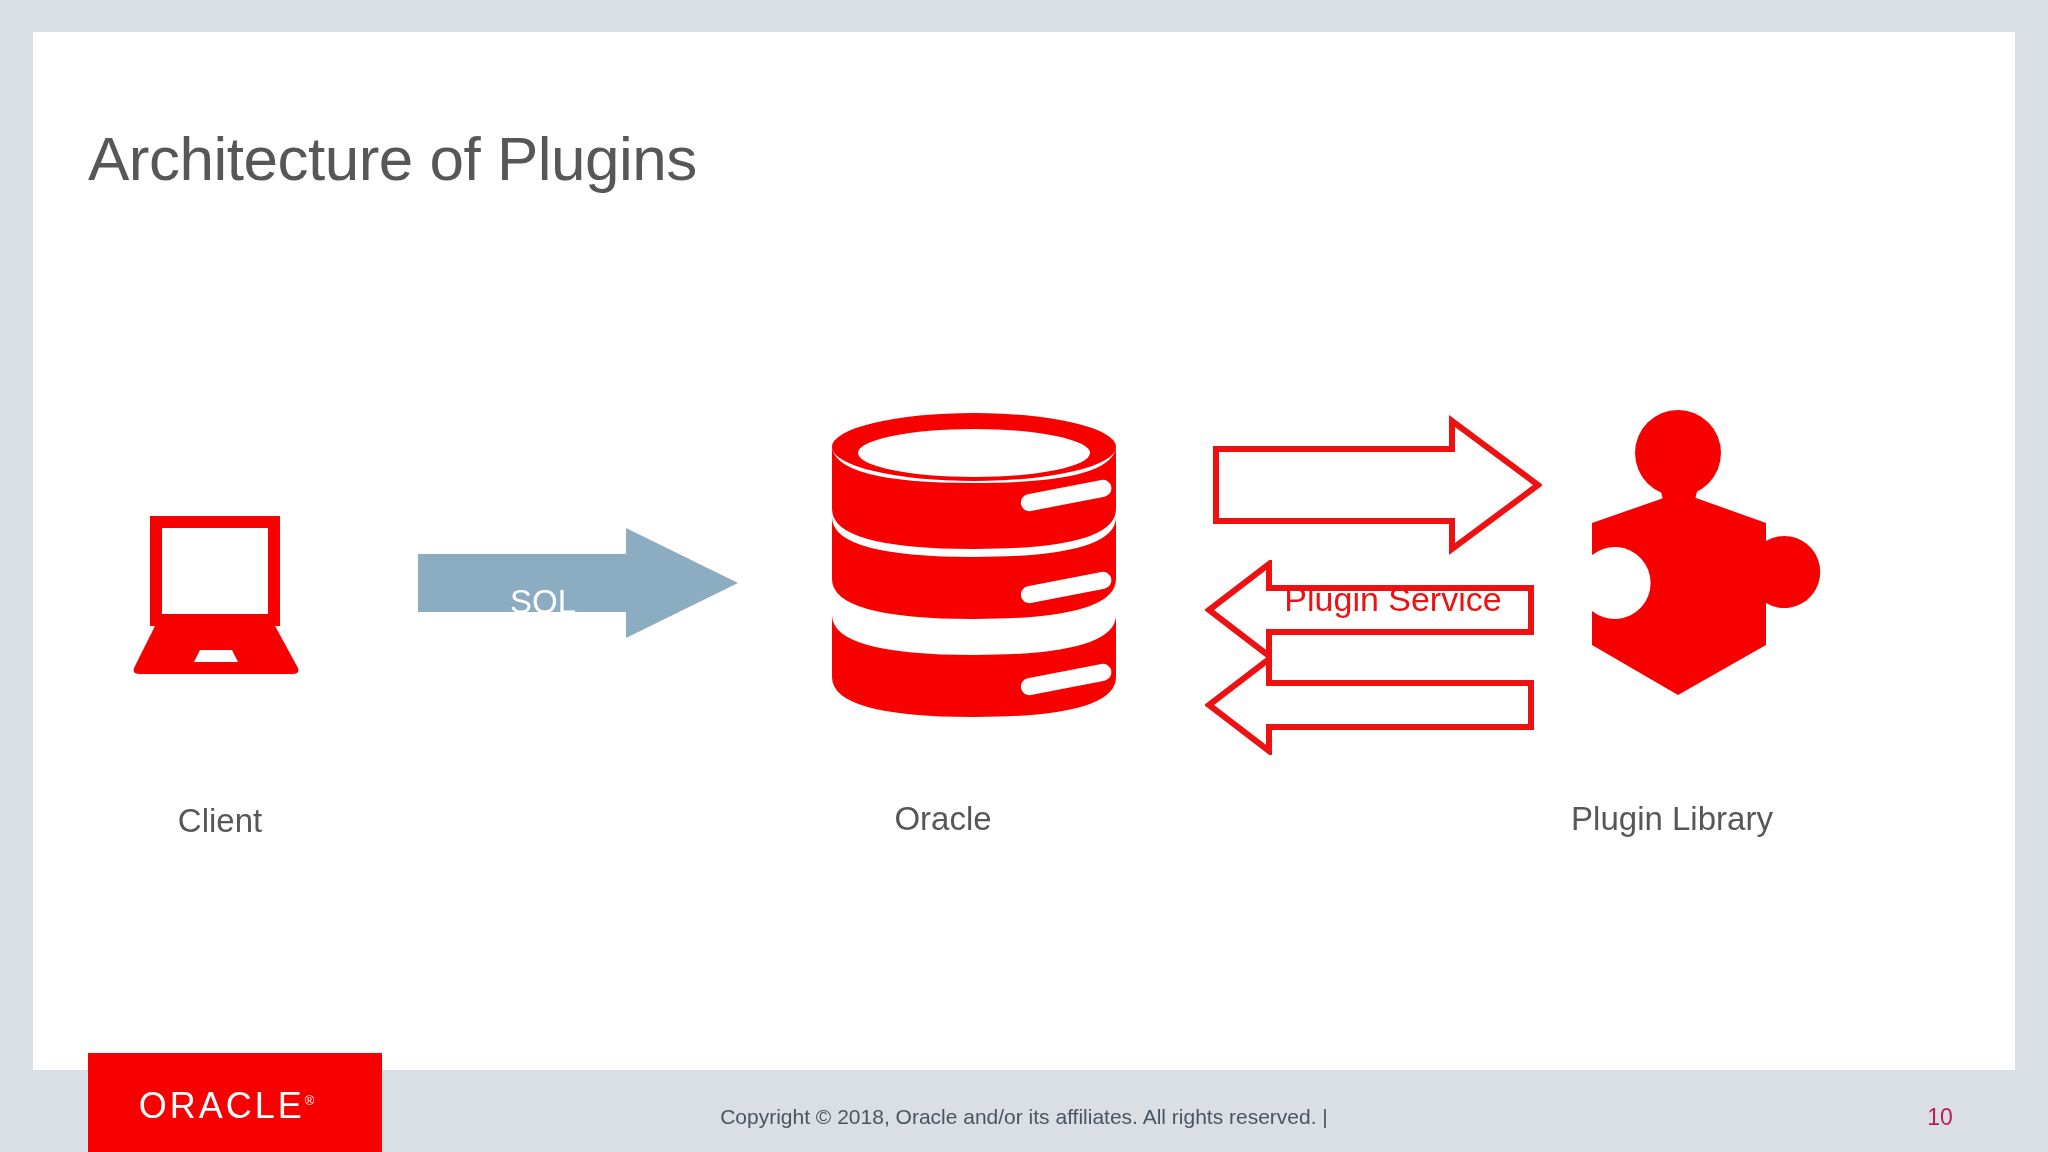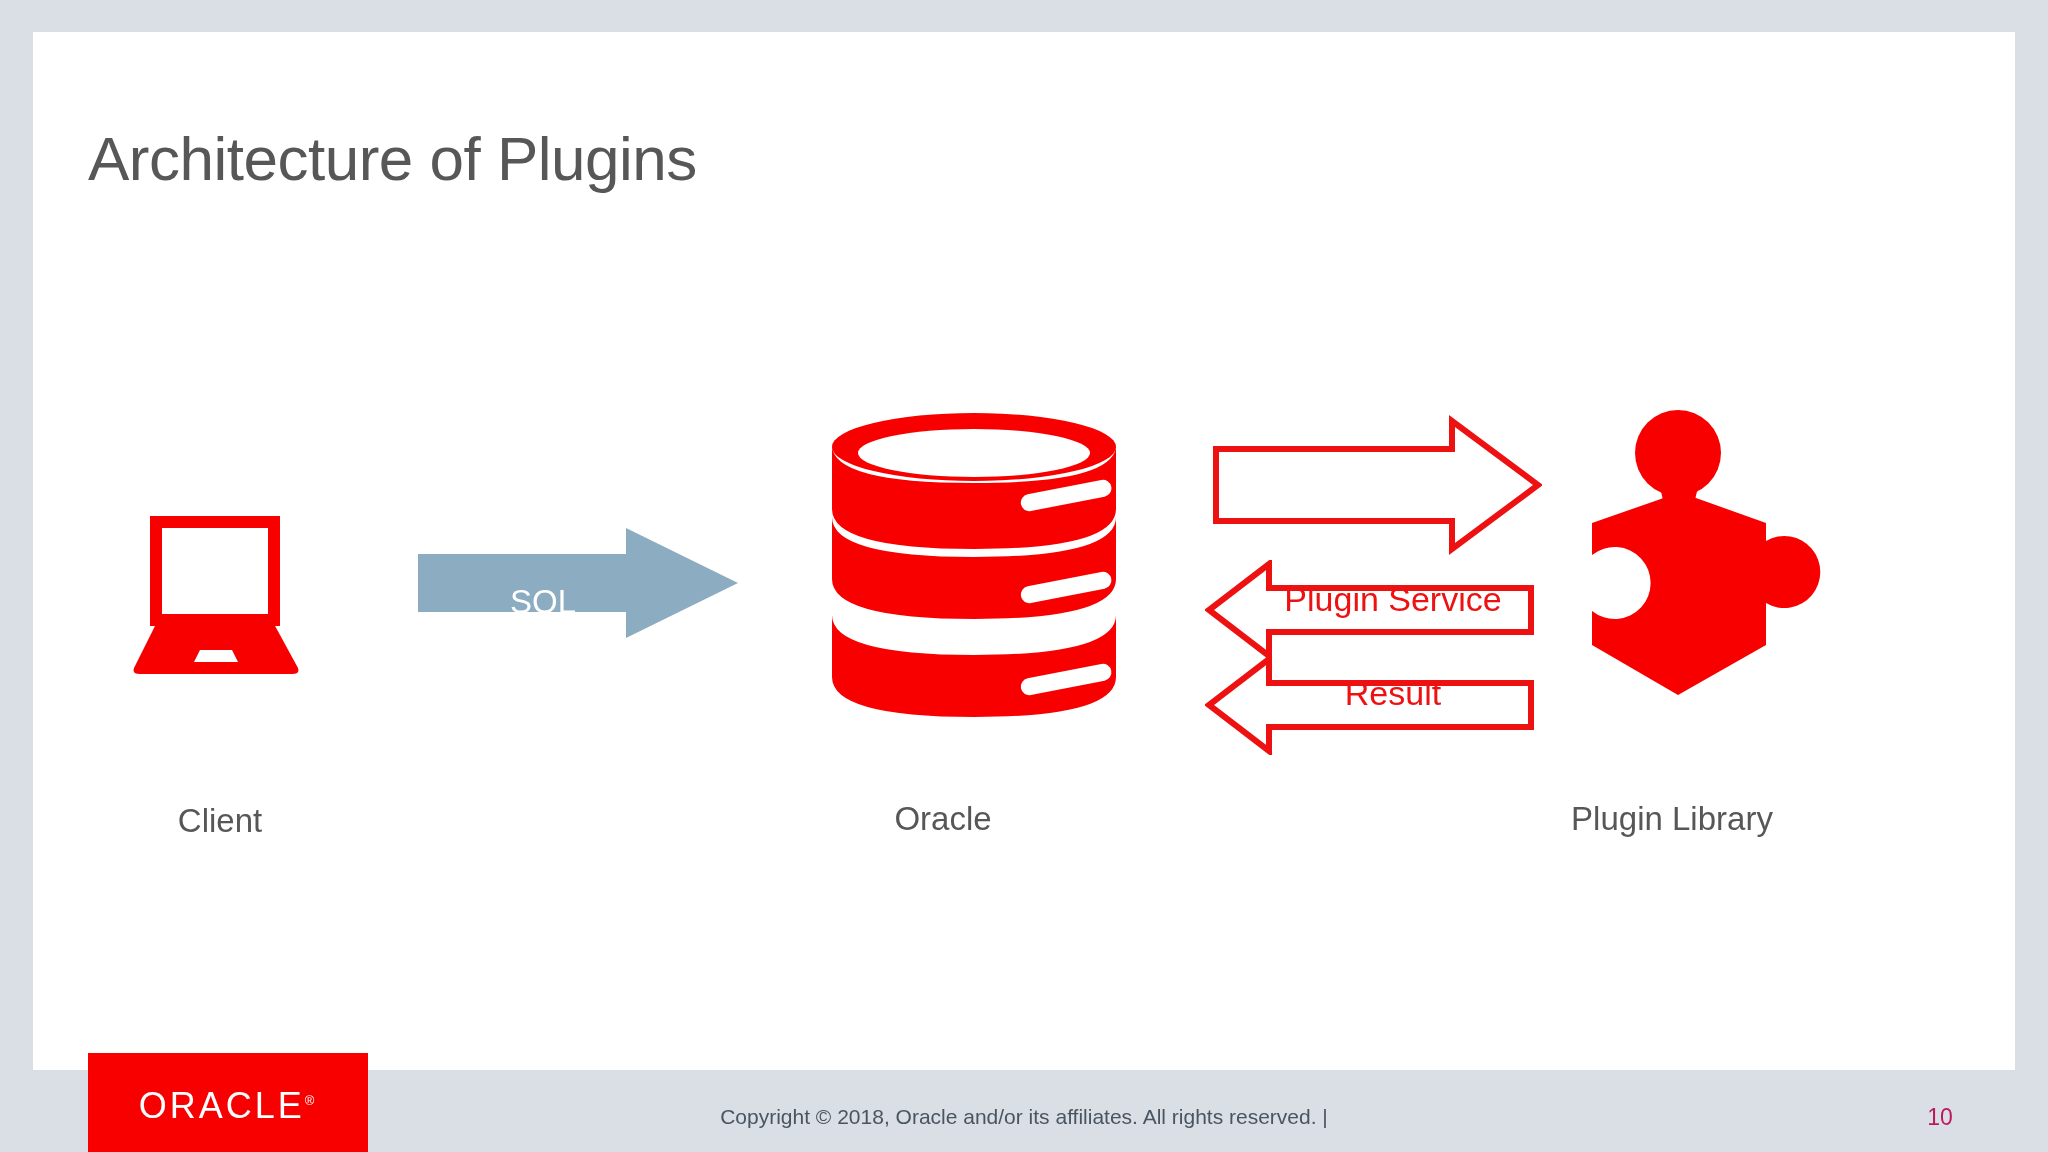--- a/index.html
+++ b/index.html
@@ -118,20 +118,21 @@
     height: 82px;
     background: #dadfe5;
   }
   #oracle-logo {
     position: absolute;
     left: 88px;
     top: 1053px;
     width: 280px;
     height: 99px;
     background: #f80000;
+    padding-left: 14px;
   }
   #oracle-wordmark {
     position: absolute;
     left: 0;
     top: 32px;
     width: 280px;
     text-align: center;
     color: #ffffff;
     font-size: 36px;
     letter-spacing: 3px;
@@ -242,21 +243,20 @@
         <path d="M326 28 L64 28 L64 4 L4 50 L64 96 L64 72 L326 72 Z" fill="none" stroke="#ee1111" stroke-width="6" stroke-linejoin="miter"></path>
       </svg>
     </div>
     <div class="red-arrow-label" id="label-service">Plugin Service</div>
 
     <div id="arrow-result">
       <svg viewBox="0 0 330 100" width="330" height="100" aria-hidden="true">
         <path d="M326 28 L64 28 L64 4 L4 50 L64 96 L64 72 L326 72 Z" fill="none" stroke="#ee1111" stroke-width="6" stroke-linejoin="miter"></path>
       </svg>
     </div>
-    <div class="red-arrow-label" id="label-result">Result</div>
 
   </div>
 
   <div id="footer-bar"></div>
 
   <div id="oracle-logo">
     <div id="oracle-wordmark">
       <span>ORACLE</span><sup>®</sup>
     </div>
   </div>

